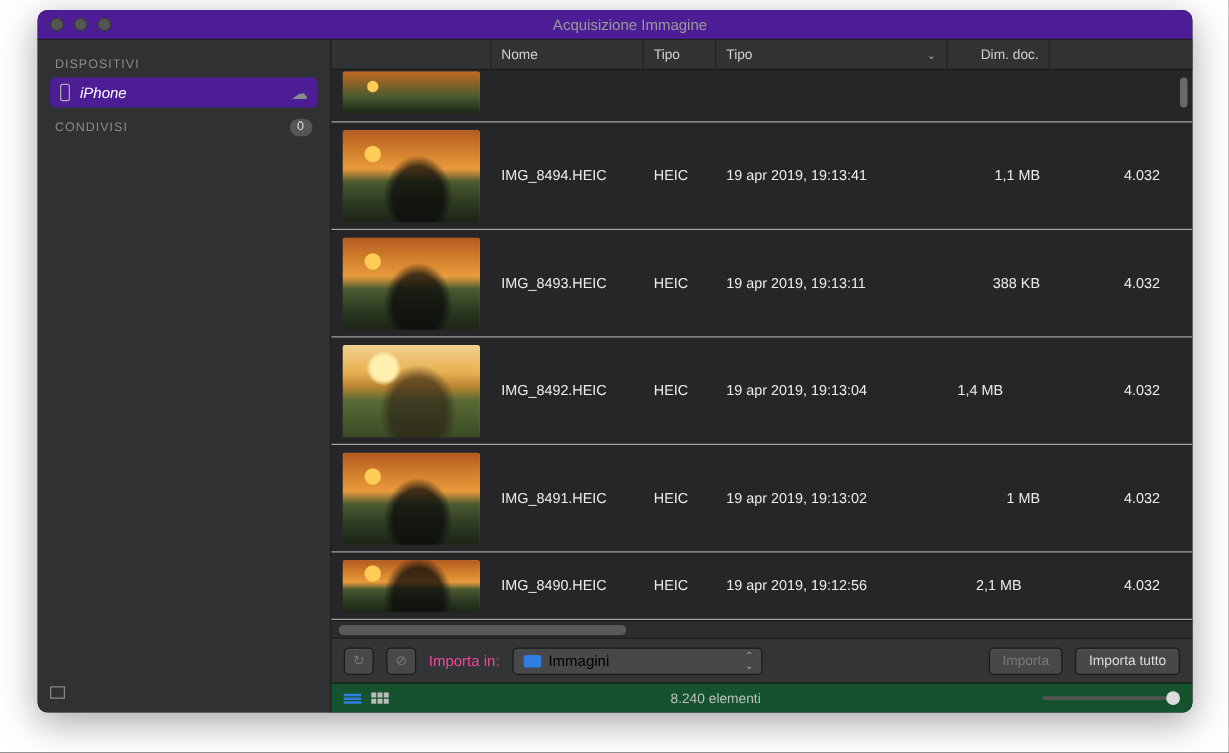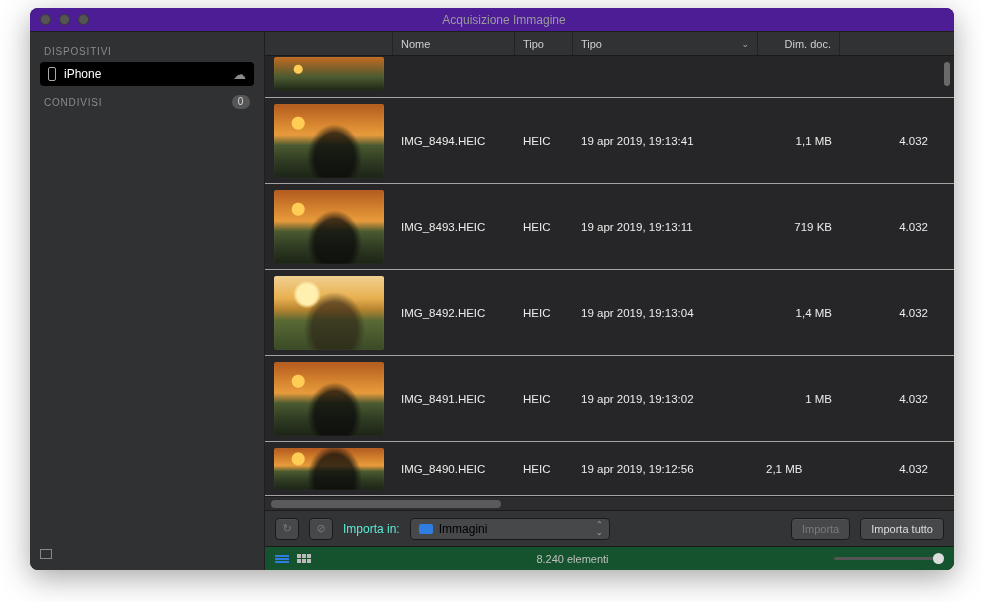--- a/index.html
+++ b/index.html
@@ -60,21 +60,21 @@
     padding: 6px 14px 5px;
   }
   .sidebar-item {
     display: flex; align-items: center;
     height: 24px;
     margin: 0 10px 3px;
     padding: 0 8px;
     border-radius: 4px;
     gap: 8px;
   }
-  .sidebar-item.sel { background: #000000; color: #fff; }
+  .sidebar-item.sel { background: #4c1d95; color: #fff; font-style: italic; }
   .dev-icon {
     width: 8px; height: 14px;
     border: 1px solid #aaa; border-radius: 2px;
     display: inline-block;
   }
   .cloud {
     margin-left: auto;
     color: #8b8b8b;
     font-size: 13px;
   }
@@ -182,21 +182,21 @@
     border: 1px solid #1a1a1a;
     border-radius: 4px;
     color: #ddd;
     font-size: 11px;
     padding: 0 10px;
     display: flex; align-items: center;
     box-shadow: inset 0 1px 0 rgba(255,255,255,0.05);
   }
   .tbtn.sq { width: 24px; padding:0; justify-content:center; }
   .tbtn.disabled { color: #7a7a7a; }
-  .label { color: #5eead4; font-size: 12px; }
+  .label { color: #ec4899; font-size: 12px; }
   .dest {
     height: 22px; width: 200px;
     background: #46484a; border: 1px solid #1a1a1a;
     border-radius: 4px; display:flex; align-items:center;
     padding: 0 8px; gap: 6px;
     position: relative;
   }
   .dest .fold { width: 14px; height: 10px; background:#2f7de0; border-radius:2px; display:inline-block; }
   .dest .sel-chev { position:absolute; right:6px; color:#aaa; font-size:8px; line-height:8px; }
 
@@ -287,48 +287,48 @@
           <div class="cell c-date" style="width:185px">19 apr 2019, 19:13:41</div>
           <div class="cell c-size" style="width:82px;text-align:right">1,1 MB</div>
           <div class="cell c-width" style="flex:1;text-align:right;padding-right:26px">4.032</div>
         </div>
 
         <div class="row">
           <div class="thumb"></div>
           <div class="cell c-name" style="width:122px">IMG_8493.HEIC</div>
           <div class="cell c-type" style="width:58px">HEIC</div>
           <div class="cell c-date" style="width:185px">19 apr 2019, 19:13:11</div>
-          <div class="cell c-size" style="width:82px;text-align:right">719 KB</div>
+          <div class="cell c-size" style="width:82px;text-align:right">388 KB</div>
           <div class="cell c-width" style="flex:1;text-align:right;padding-right:26px">4.032</div>
         </div>
 
         <div class="row">
           <div class="thumb bright"></div>
           <div class="cell c-name" style="width:122px">IMG_8492.HEIC</div>
           <div class="cell c-type" style="width:58px">HEIC</div>
           <div class="cell c-date" style="width:185px">19 apr 2019, 19:13:04</div>
-          <div class="cell c-size" style="width:82px;text-align:right">1,4 MB</div>
+          <div class="cell c-size" style="width:82px;text-align:left">1,4 MB</div>
           <div class="cell c-width" style="flex:1;text-align:right;padding-right:26px">4.032</div>
         </div>
 
         <div class="row">
           <div class="thumb"></div>
           <div class="cell c-name" style="width:122px">IMG_8491.HEIC</div>
           <div class="cell c-type" style="width:58px">HEIC</div>
           <div class="cell c-date" style="width:185px">19 apr 2019, 19:13:02</div>
           <div class="cell c-size" style="width:82px;text-align:right">1 MB</div>
           <div class="cell c-width" style="flex:1;text-align:right;padding-right:26px">4.032</div>
         </div>
 
         <div class="row" style="height:54px">
           <div class="thumb" style="height:42px"></div>
           <div class="cell c-name" style="width:122px">IMG_8490.HEIC</div>
           <div class="cell c-type" style="width:58px">HEIC</div>
           <div class="cell c-date" style="width:185px">19 apr 2019, 19:12:56</div>
-          <div class="cell c-size" style="width:82px;text-align:left">2,1 MB</div>
+          <div class="cell c-size" style="width:82px;text-align:center">2,1 MB</div>
           <div class="cell c-width" style="flex:1;text-align:right;padding-right:26px">4.032</div>
         </div>
 
       </div>
 
       <div class="hscroll">
         <div class="bar"></div>
       </div>
 
       <div class="toolbar">

